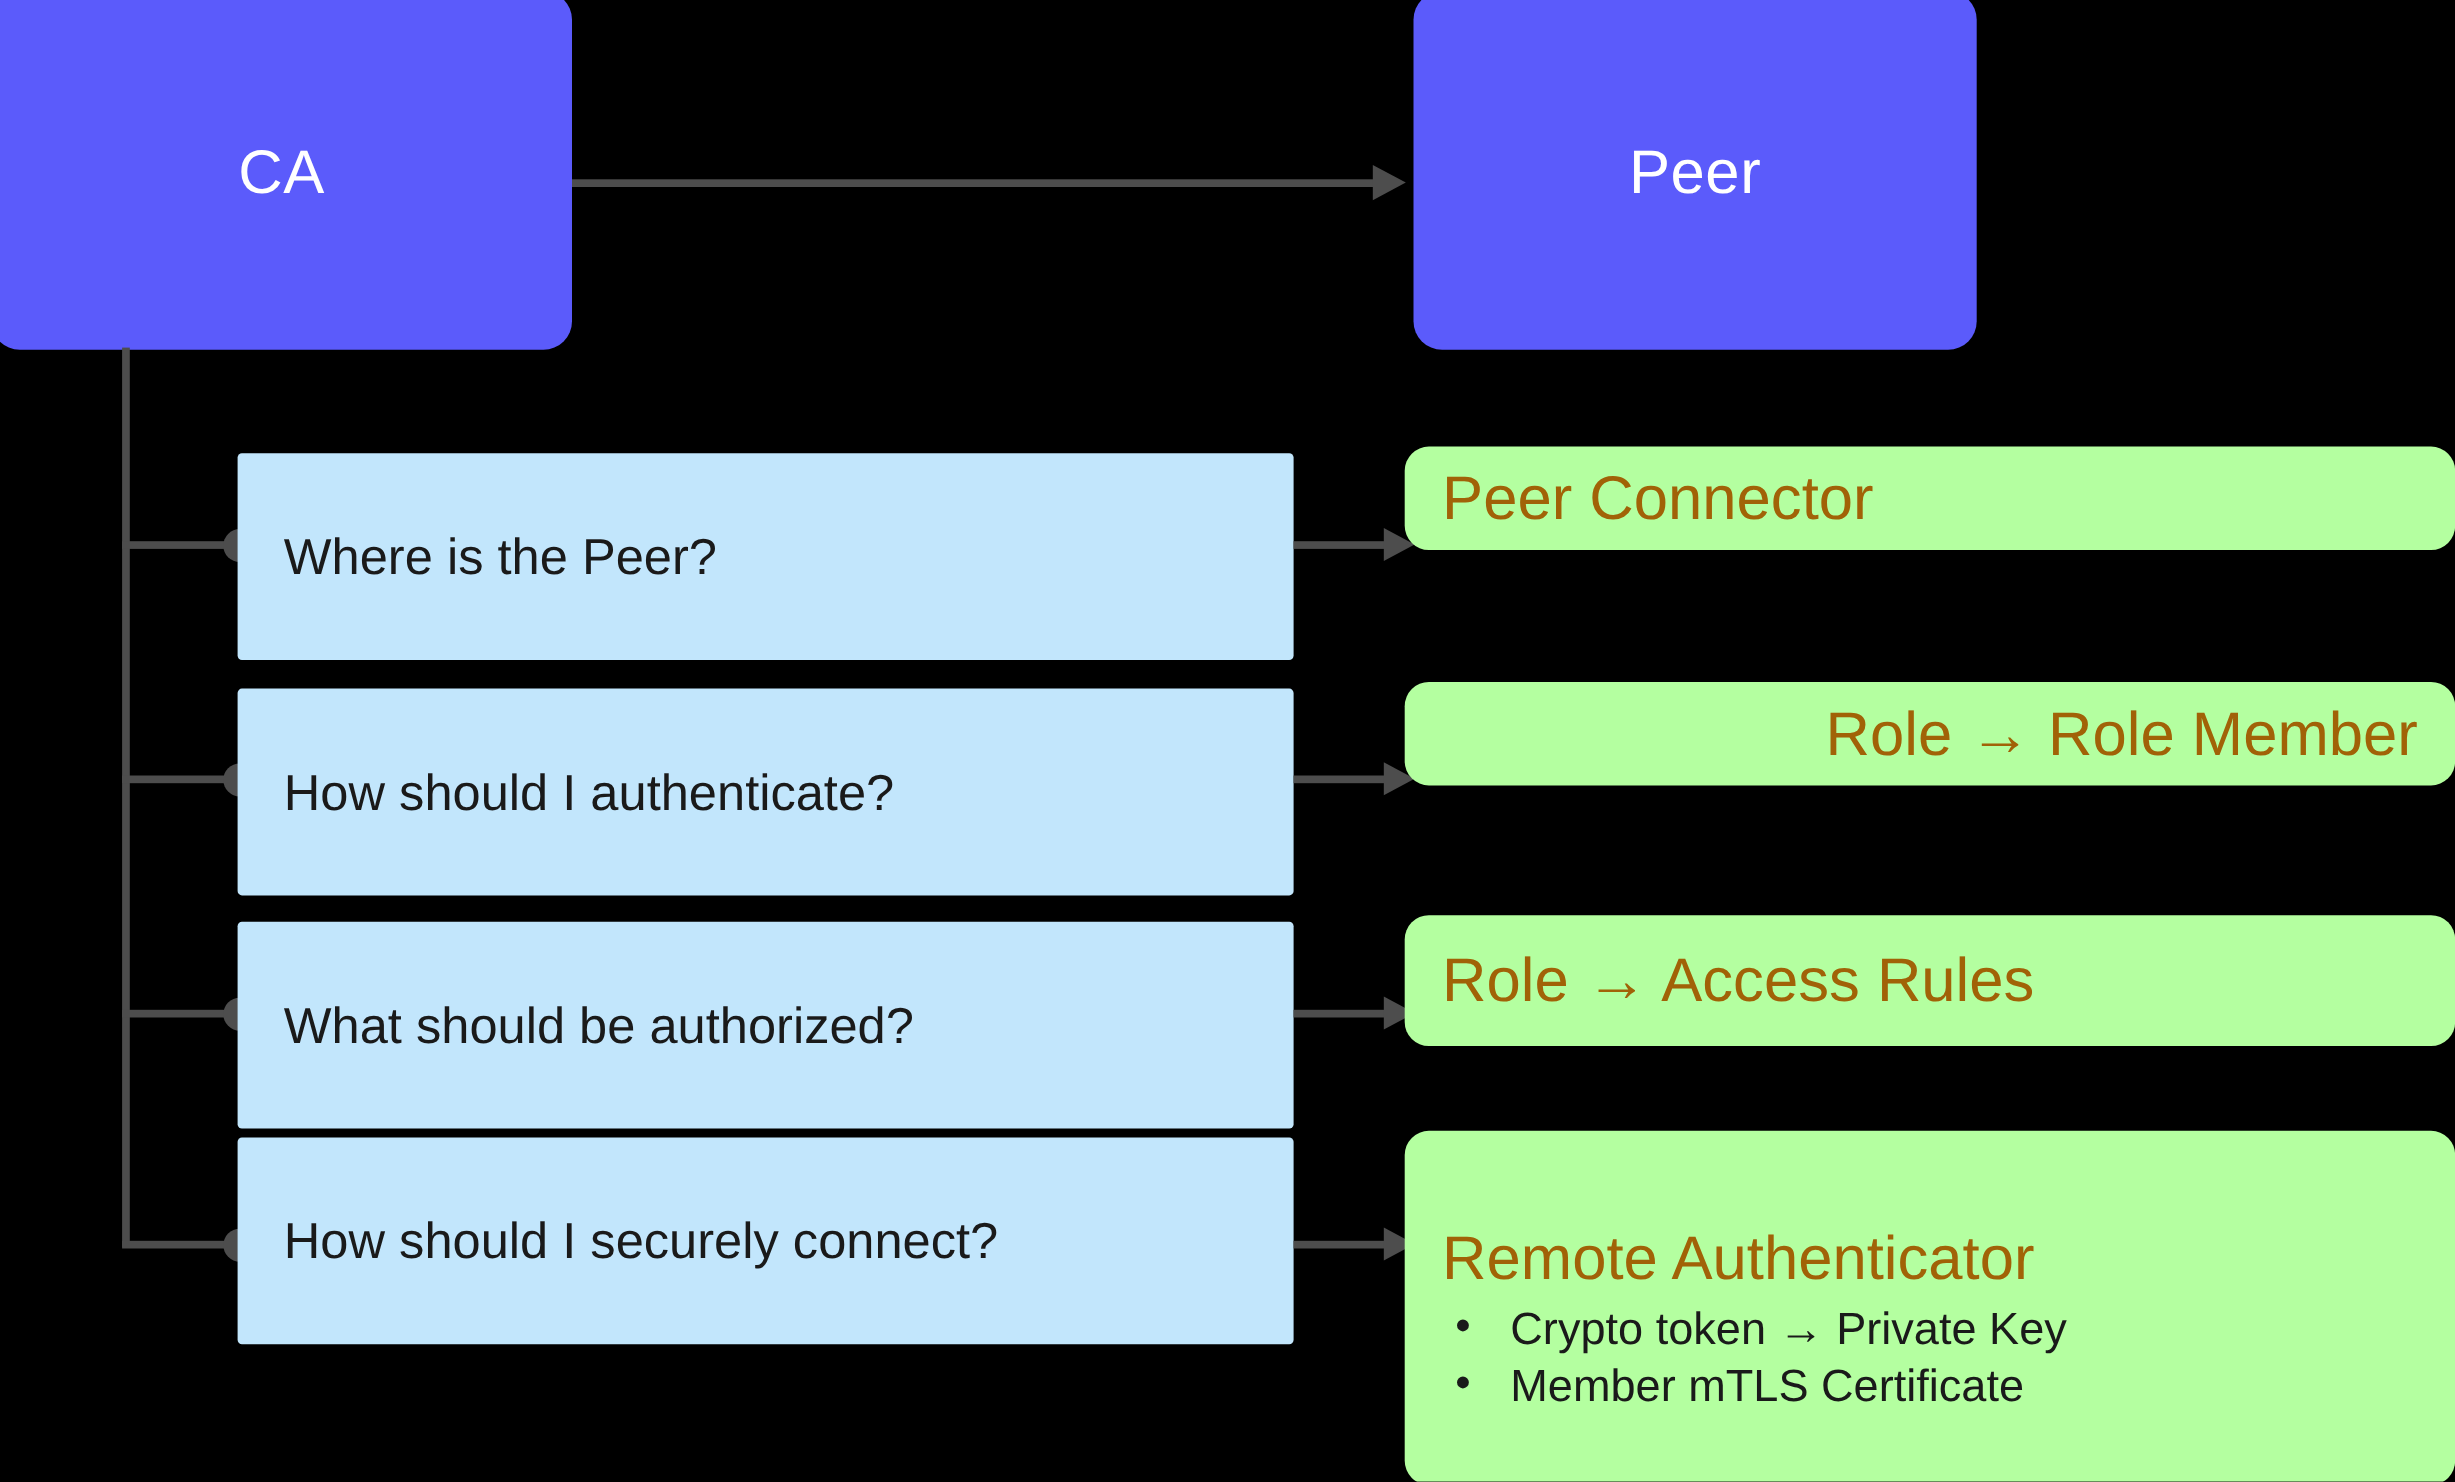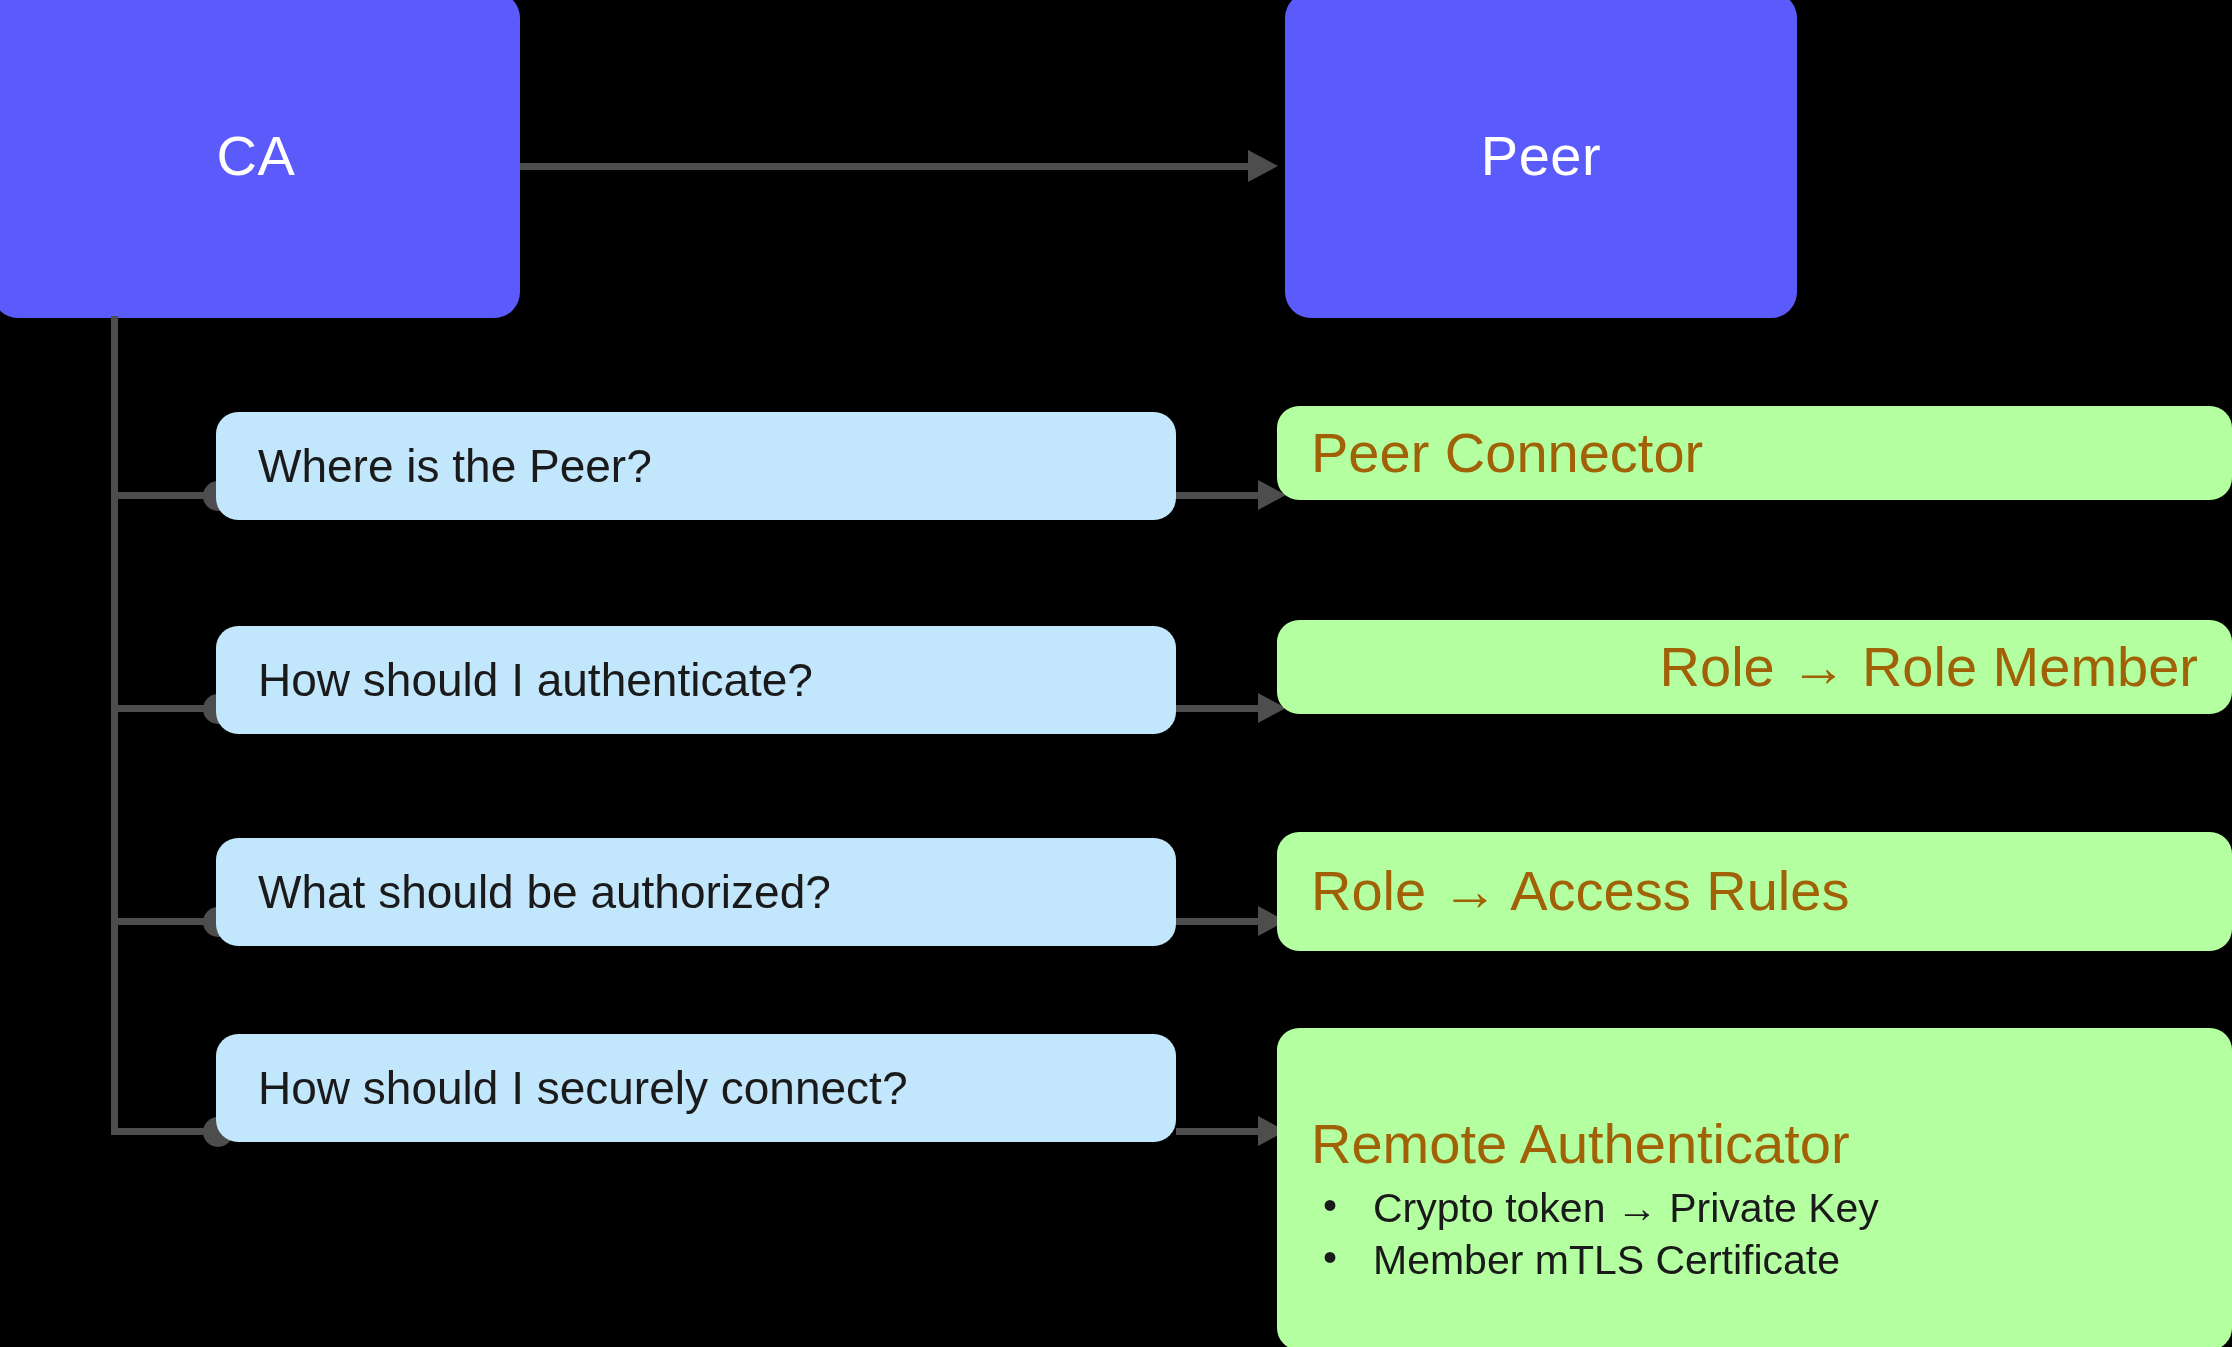--- a/index.html
+++ b/index.html
@@ -40,23 +40,23 @@
     top: -8px;
     width: 512px;
     height: 326px;
   }
 
   
   .qbox {
     position: absolute;
     left: 216px;
     width: 960px;
-    height: 108px;
+    height: 188px;
     background: #C2E6FC;
-    border-radius: 22px;
+    border-radius: 4px;
     display: flex;
     align-items: center;
     box-sizing: border-box;
     padding-left: 42px;
   }
   .qbox .qlabel {
     color: #1a1a1a;
     font-size: 46px;
     line-height: 1.1;
     white-space: nowrap;

